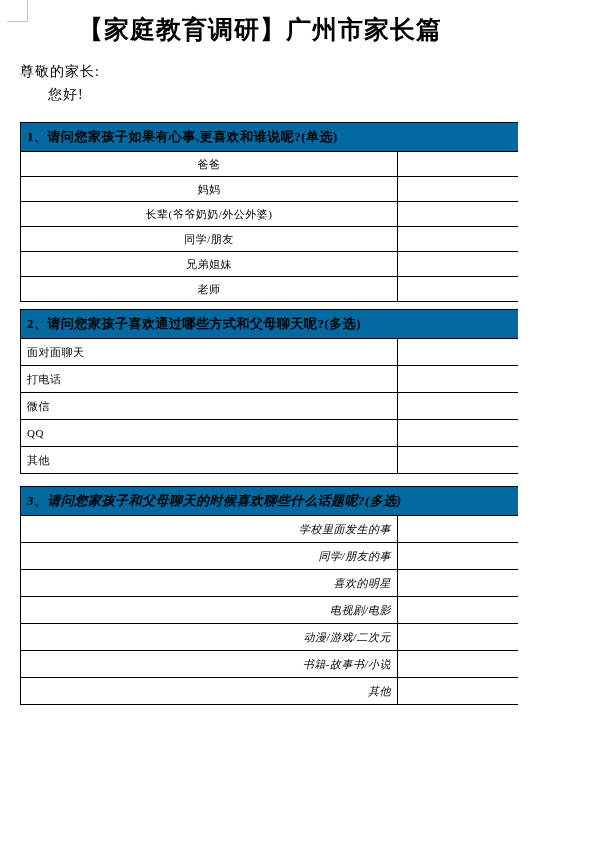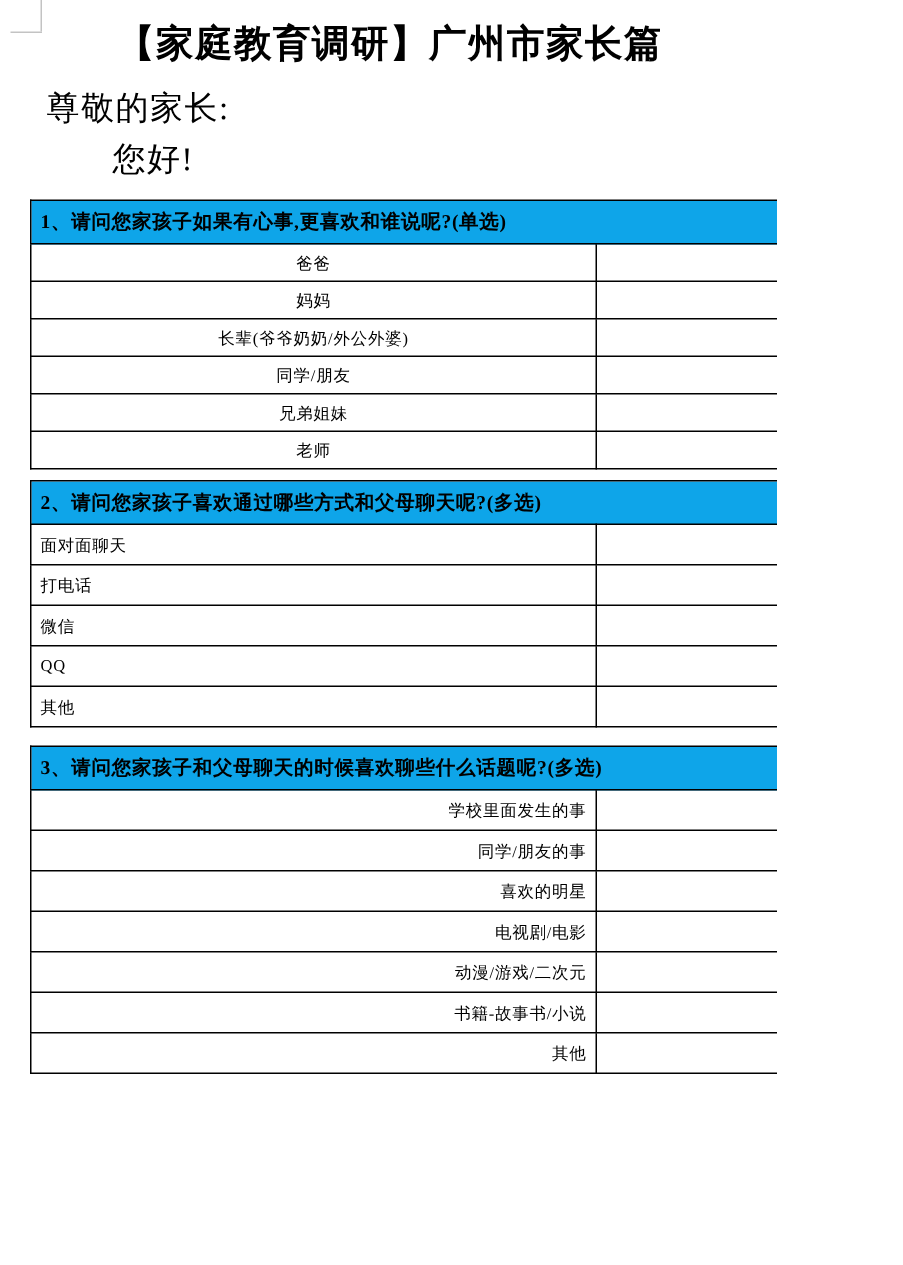--- a/index.html
+++ b/index.html
@@ -25,41 +25,41 @@
   .doc-title {
     margin: 14px 0 14px 0;
     font-size: 25px;
     line-height: 32px;
     font-weight: bold;
     text-align: center;
     letter-spacing: 1px;
     white-space: nowrap;
   }
   .intro p {
-    margin: 11px;
-    font-size: 22px;
+    margin: 0;
+    font-size: 14px;
     line-height: 23px;
     letter-spacing: 1px;
     text-align: justify;
     text-justify: inter-ideograph;
   }
   .intro p.indent { text-indent: 2em; }
 
   table.qtable {
     width: 564px;
     border-collapse: collapse;
     table-layout: fixed;
   }
   table.qtable col.c1 { width: 377px; }
   table.qtable col.c2 { width: 187px; }
   .qt1 { margin-top: 16px; }
   .qt2 { margin-top: 7px; }
-  .qt3 { margin-top: 12px; }
+  .qt3 { margin-top: 12px; font-style: italic; }
   table.qtable th {
-    background: #0ea5e9;
+    background: #0369a1;
     border: 1px solid #000;
     height: 28px;
     font-size: 13px;
     font-weight: bold;
     text-align: left;
     padding: 0 6px;
     letter-spacing: 0.5px;
   }
   table.qtable td {
     border: 1px solid #000;

